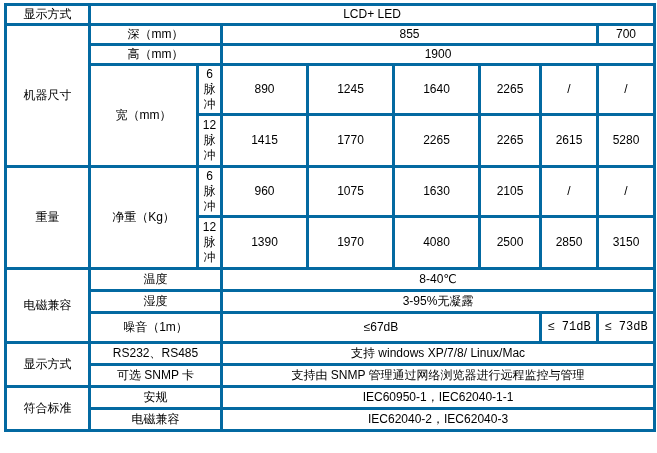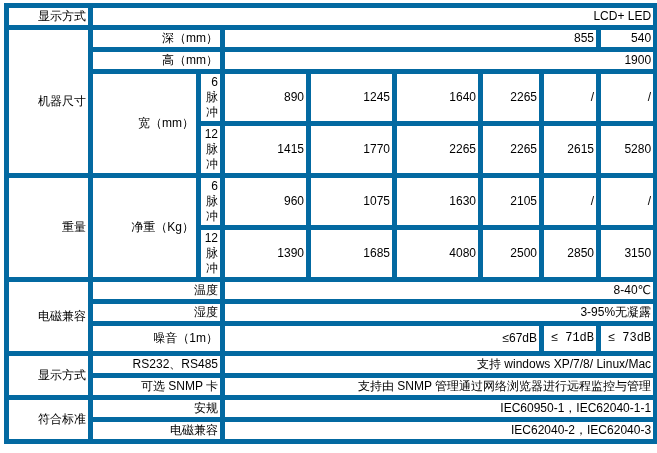--- a/index.html
+++ b/index.html
@@ -19,22 +19,22 @@
     background: #ffffff;
   }
   table.spec {
     border-collapse: collapse;
     table-layout: fixed;
     width: 649px;
     margin: 3px 0 0 4px;
     font-size: 12px;
   }
   table.spec td {
-    border: 5px solid #0369a1;
-    text-align: right;
+    border: 3px solid #0369a1;
+    text-align: center;
     vertical-align: middle;
     padding: 1px 2px;
     line-height: 1.25;
     font-size: 12px;
     white-space: nowrap;
   }
   td.label-col {
     font-size: 12.5px;
   }
   td.vert {
@@ -74,21 +74,21 @@
 
       <tr>
         <td class="label-col">显示方式</td>
         <td colspan="8">LCD+ LED</td>
       </tr>
 
       <tr>
         <td rowspan="4" class="label-col">机器尺寸</td>
         <td colspan="2">深（mm）</td>
         <td colspan="5">855</td>
-        <td>540</td>
+        <td>700</td>
       </tr>
 
       <tr>
         <td colspan="2">高（mm）</td>
         <td colspan="6">1900</td>
       </tr>
 
       <tr style="height:44px">
         <td rowspan="2" class="label-col">宽（mm）</td>
         <td class="vert">
@@ -134,21 +134,21 @@
         <td>/</td>
       </tr>
 
       <tr style="height:52px">
         <td class="vert">
           <span>12</span>
           <span>脉</span>
           <span>冲</span>
         </td>
         <td>1390</td>
-        <td>1685</td>
+        <td>1970</td>
         <td>4080</td>
         <td>2500</td>
         <td>2850</td>
         <td>3150</td>
       </tr>
 
       <tr style="height:22px">
         <td rowspan="3" class="label-col">电磁兼容</td>
         <td colspan="2">温度</td>
         <td colspan="6">8-40℃</td>

